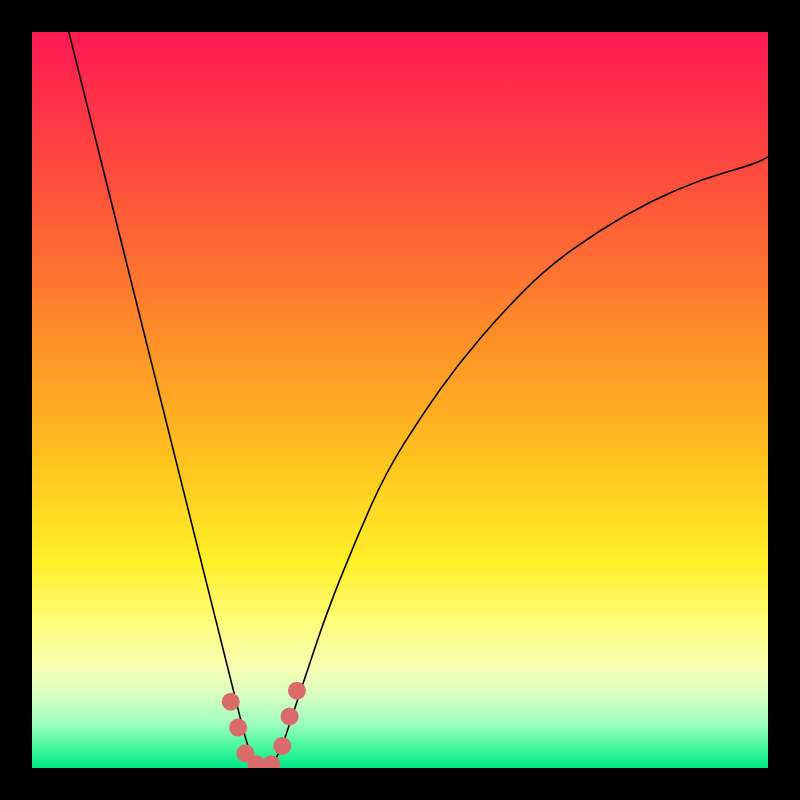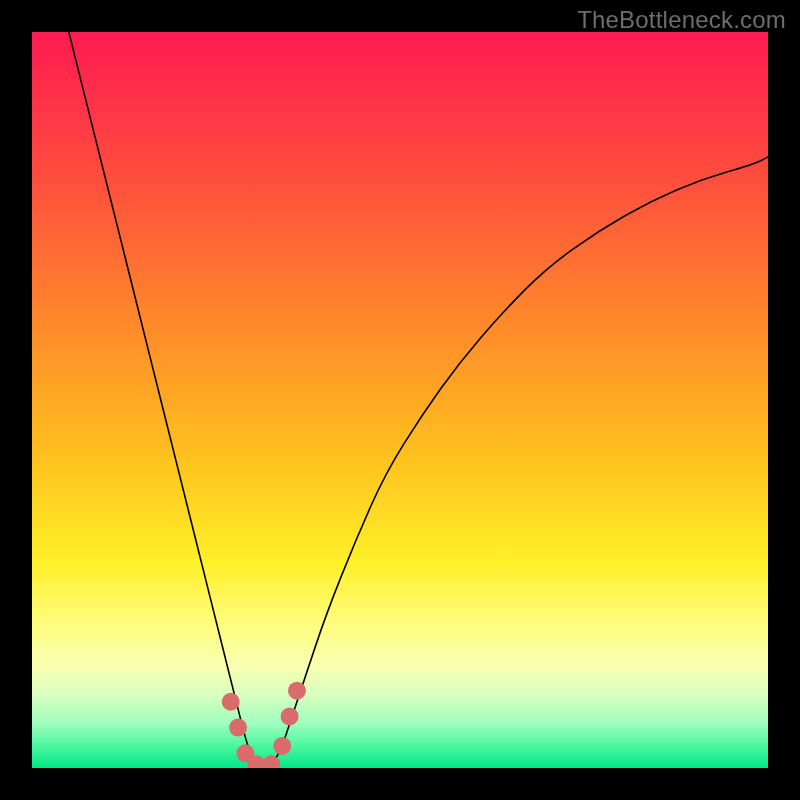--- a/index.html
+++ b/index.html
@@ -38,21 +38,20 @@
   svg.plot {
     width: 736px;
     height: 736px;
     display: block;
   }
 </style>
 </head>
 <body>
 
 <div class="frame">
-  <div class="watermark">TheBottleneck.com</div>
 
   <div class="plot-wrap">
     <svg class="plot" viewBox="0 0 736 736">
       <defs>
         <linearGradient id="bg-grad" x1="0" y1="0" x2="0" y2="1">
             <stop offset="0.00%" stop-color="#ff1a52"></stop>
             <stop offset="20.00%" stop-color="#ff4e3d"></stop>
             <stop offset="40.00%" stop-color="#ff8a2a"></stop>
             <stop offset="58.00%" stop-color="#ffc21e"></stop>
             <stop offset="72.00%" stop-color="#fff028"></stop>

